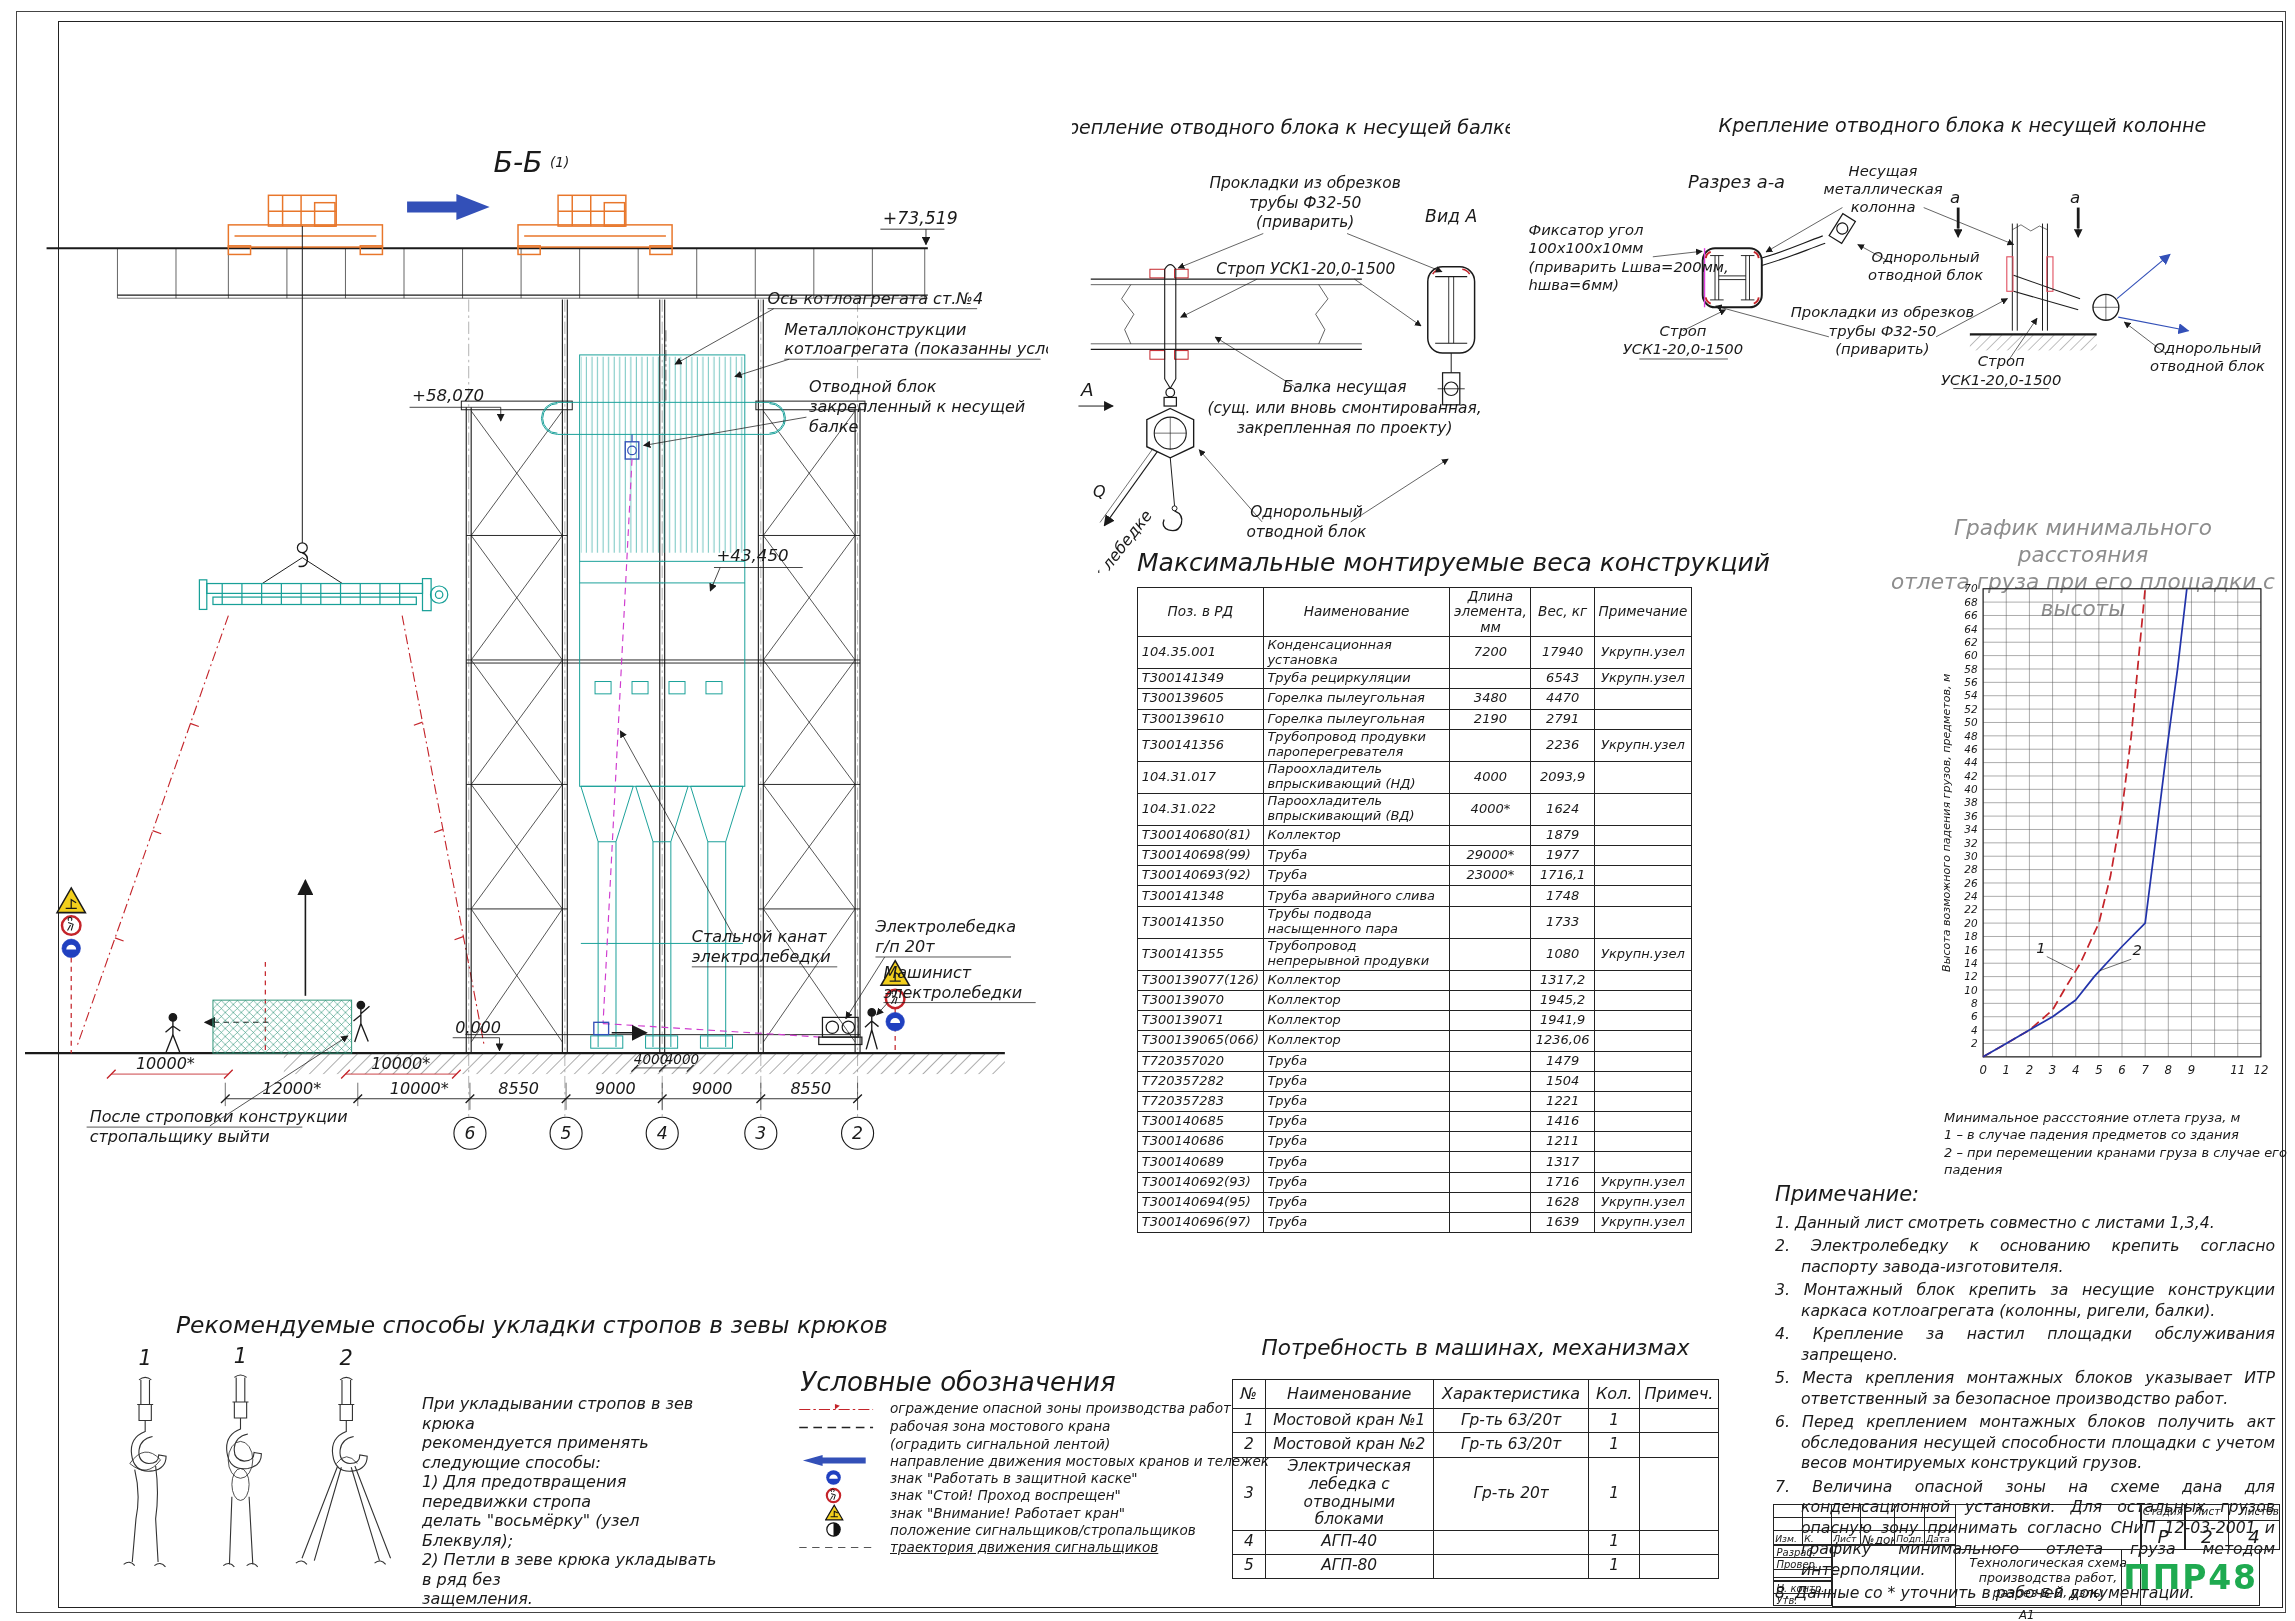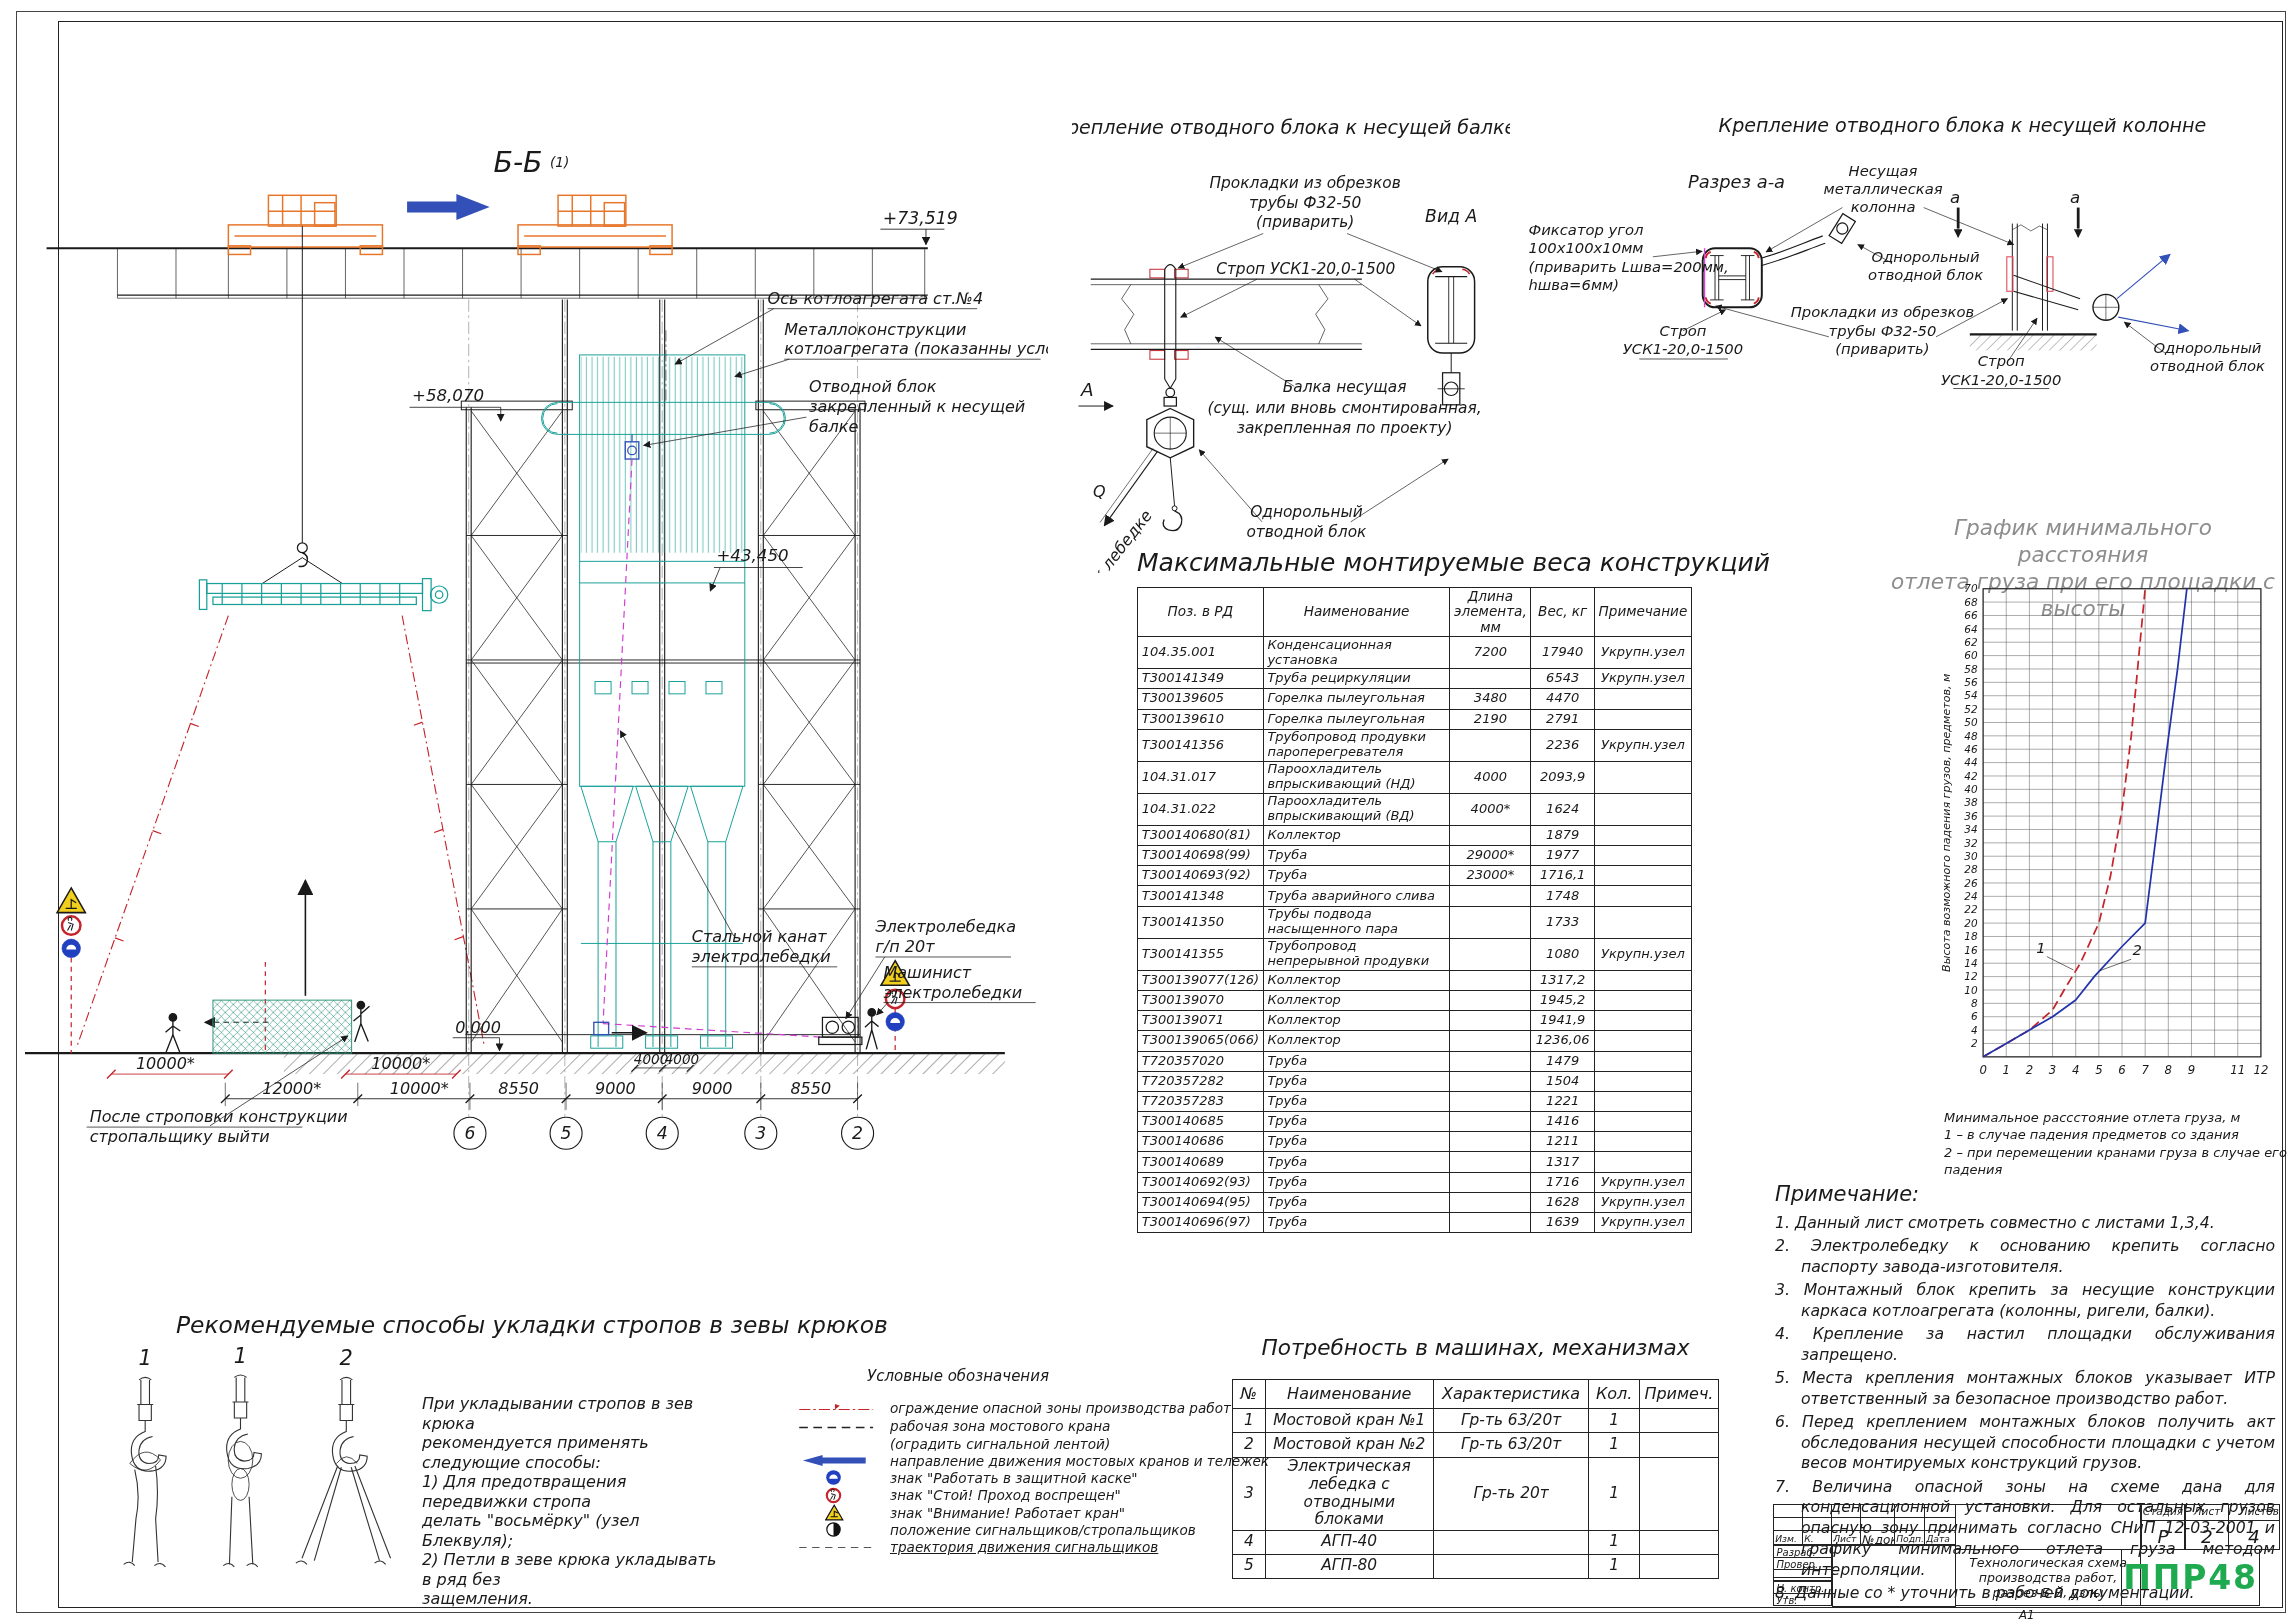--- a/index.html
+++ b/index.html
@@ -945,21 +945,21 @@
         <tr>
           <td>5</td>
           <td>АГП-80</td>
           <td></td>
           <td>1</td>
           <td></td>
         </tr>
       </tbody>
   </table>
 
-  <div class="abs sect-title" style="left:798px;top:1367px;width:320px;font-size:15px;">Условные обозначения</div>
+  <div class="abs sect-title" style="left:798px;top:1367px;width:320px;font-size:26px;">Условные обозначения</div>
   <div class="abs" style="left:798px;top:1398px;">
     <div class="abs" style="left:0;top:3.7px;"><svg width="80" height="15" viewBox="0 0 130 24">
           <line x1="2" y1="12" x2="122" y2="12" stroke="#c4242a" stroke-width="2" stroke-dasharray="18 5 4 5"></line>
           <path d="M60,12 v-9 l8,3 z" fill="#c4242a"></path>
         </svg></div>
     <div class="abs leg-label" style="left:92px;top:1.8px;">ограждение опасной зоны производства работ</div>
     <div class="abs" style="left:0;top:22px;"><svg width="80" height="15" viewBox="0 0 130 24">
           <line x1="2" y1="12" x2="122" y2="12" stroke="#222" stroke-width="2.2" stroke-dasharray="14 9"></line>
         </svg></div>
     <div class="abs leg-label" style="left:92px;top:20.3px;">рабочая зона мостового крана</div>

